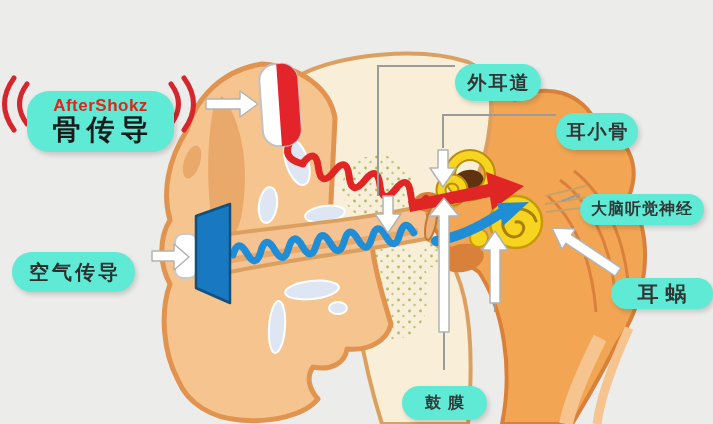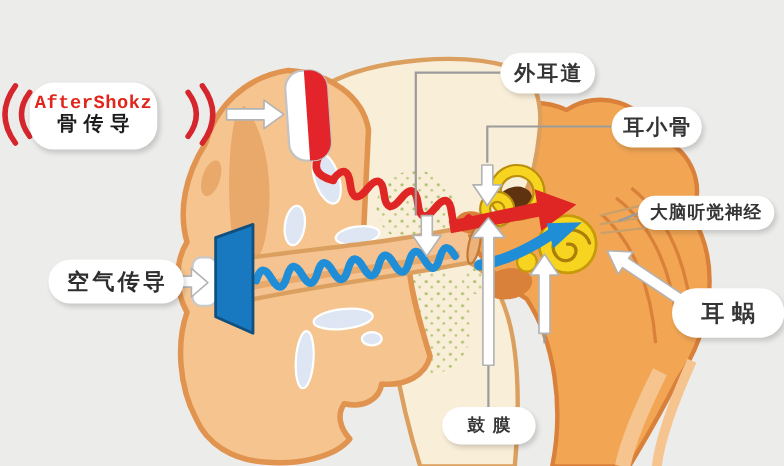--- a/index.html
+++ b/index.html
@@ -1,27 +1,27 @@
 <!DOCTYPE html>
 <html><head>
 <meta charset="utf-8">
 <style>
   html,body{margin:0;padding:0;}
   body{font-family:"Liberation Sans","DejaVu Sans",sans-serif;}
   .stage{position:relative;width:713px;height:424px;background:#ececea;overflow:hidden;}
   .stage svg{position:absolute;left:0;top:0;z-index:1;}
   .pill{
-    position:absolute;z-index:3;background:#ffffff;
+    position:absolute;z-index:3;background:#5eead4;
     border-radius:22px;display:flex;align-items:center;justify-content:center;
     box-shadow:2px 3px 5px rgba(0,0,0,0.16);
-    color:#353535;font-weight:bold;white-space:nowrap;
+    color:#353535;font-weight:bold;white-space:nowrap;margin-top:16px;
   }
   .pill.two-line{flex-direction:column;line-height:1.1;}
   .brand{color:#e1251b;font-size:17px;font-weight:bold;letter-spacing:0.5px;}
-  .bone-text{color:#1b1b1b;font-size:18px;letter-spacing:6px;text-indent:6px;}
+  .bone-text{color:#1b1b1b;font-size:28px;letter-spacing:6px;text-indent:6px;}
   .air-text{font-size:20px;letter-spacing:3px;text-indent:3px;color:#2e2e2e;}
   .t19{font-size:19px;letter-spacing:2px;text-indent:2px;}
   .t16{font-size:16px;letter-spacing:1px;}
   .t21{font-size:21px;letter-spacing:7px;text-indent:7px;}
   .t18{font-size:18px;letter-spacing:2px;text-indent:2px;}
   .t20{font-size:16px;letter-spacing:7px;text-indent:7px;}
 </style>
 </head>
 <body>
 
@@ -158,42 +158,42 @@
     <polygon points="206,99 240,99 240,91 258,104 240,117 240,109 206,109"></polygon>
     <polygon points="152,251 174,251 174,244 189,257 174,270 174,261 152,261"></polygon>
     <polygon points="383,196 393,196 393,214 401,214 388,233 375,214 383,214"></polygon>
     <polygon points="438,150 448,150 448,168 456,168 443,187 430,168 438,168"></polygon>
     <polygon points="439,332 439,216 429,216 444,198 459,216 449,216 449,332"></polygon>
     <polygon points="490,303 490,250 482,250 495,231 508,250 500,250 500,303"></polygon>
     <polygon points="620.8,267.8 571.5,234.9 575.4,229.1 552,228 562,249.1 565.9,243.3 615.2,276.2"></polygon>
   </g>
 </svg>
 
-  <div class="pill two-line" style="left:27px;top:75px;width:116px;height:61px;font-family:Liberation Mono, monospace;">
+  <div class="pill two-line" style="left:27px;top:75px;width:147px;height:61px;">
     <span class="brand">AfterShokz</span>
     <span class="bone-text">骨传导</span>
   </div>
 
-  <div class="pill" style="left:44px;top:236px;width:123px;height:40px;">
+  <div class="pill" style="left:12px;top:236px;width:123px;height:40px;">
     <span class="air-text">空气传导</span>
   </div>
 
   <div class="pill" style="left:455px;top:48px;width:86px;height:37px;">
     <span class="t19">外耳道</span>
   </div>
 
   <div class="pill" style="left:556px;top:97px;width:82px;height:37px;">
     <span class="t19">耳小骨</span>
   </div>
 
   <div class="pill" style="left:580px;top:178px;width:124px;height:31px;border-radius:16px;">
     <span class="t16">大脑听觉神经</span>
   </div>
 
-  <div class="pill" style="left:611px;top:262px;width:102px;height:45px;">
+  <div class="pill" style="left:611px;top:262px;width:102px;height:31px;">
     <span class="t21">耳蜗</span>
   </div>
 
 
   <div class="pill" style="left:402px;top:370px;width:85px;height:34px;border-radius:17px;">
     <span class="t20">鼓膜</span>
   </div>
 
 </div>
 

